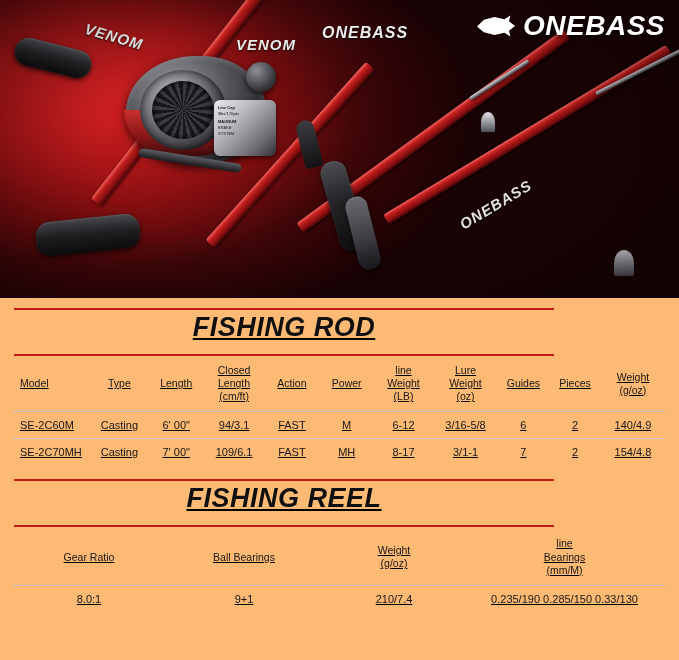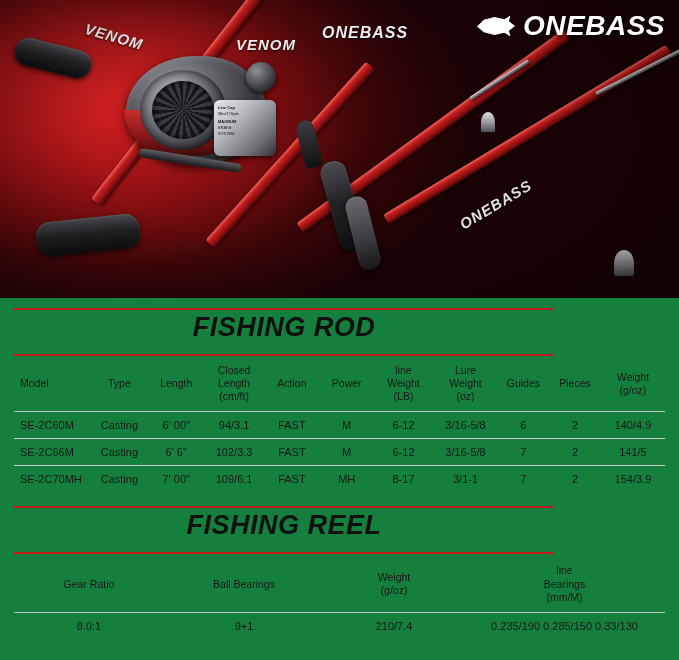--- a/index.html
+++ b/index.html
@@ -3,21 +3,21 @@
 <meta charset="utf-8">
 <style>
   * { box-sizing: border-box; }
   html, body {
     margin: 0; padding: 0;
     width: 679px; height: 660px;
     background: #ffffff;
     font-family: "Liberation Sans", sans-serif;
     overflow: hidden;
   }
-  .page { position: relative; width: 679px; height: 660px; background:#15803d; }
+  .page { position: relative; width: 679px; height: 660px; background:#fdba74;text-decoration:underline; }
 
   
   .hero {
     position: relative;
     width: 679px; height: 298px;
     overflow: hidden;
     background: #0a0405;
   }
   .hero-bg {
     position: absolute; inset: 0;
@@ -280,44 +280,31 @@
         <td>94/3.1</td>
         <td>FAST</td>
         <td>M</td>
         <td>6-12</td>
         <td>3/16-5/8</td>
         <td>6</td>
         <td>2</td>
         <td>140/4.9</td>
       </tr>
       <tr>
-        <td>SE-2C66M</td>
-        <td>Casting</td>
-        <td>6' 6"</td>
-        <td>102/3.3</td>
-        <td>FAST</td>
-        <td>M</td>
-        <td>6-12</td>
-        <td>3/16-5/8</td>
-        <td>7</td>
-        <td>2</td>
-        <td>141/5</td>
-      </tr>
-      <tr>
         <td>SE-2C70MH</td>
         <td>Casting</td>
         <td>7' 00"</td>
         <td>109/6.1</td>
         <td>FAST</td>
         <td>MH</td>
         <td>8-17</td>
         <td>3/1-1</td>
         <td>7</td>
         <td>2</td>
-        <td>154/3.9</td>
+        <td>154/4.8</td>
       </tr>
     </tbody>
   </table>
 
   <div class="section-title-wrap" style="height:56px; margin-top:8px;">
     <div class="title-rule" style="top:6px;"></div>
     <div class="section-title" style="padding-top:10px;">FISHING REEL</div>
     <div class="title-rule" style="top:52px;"></div>
   </div>
 

